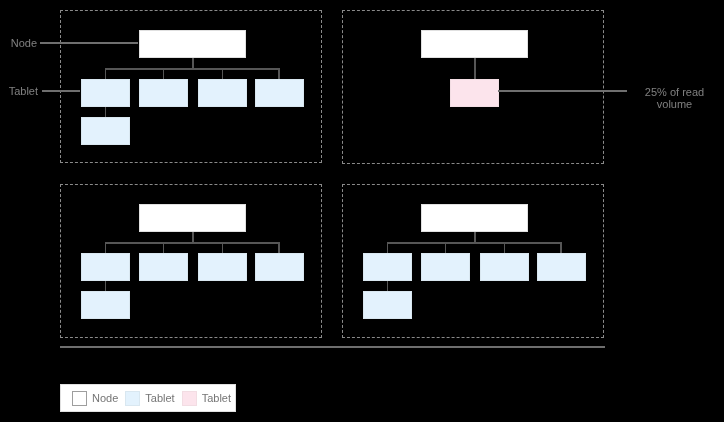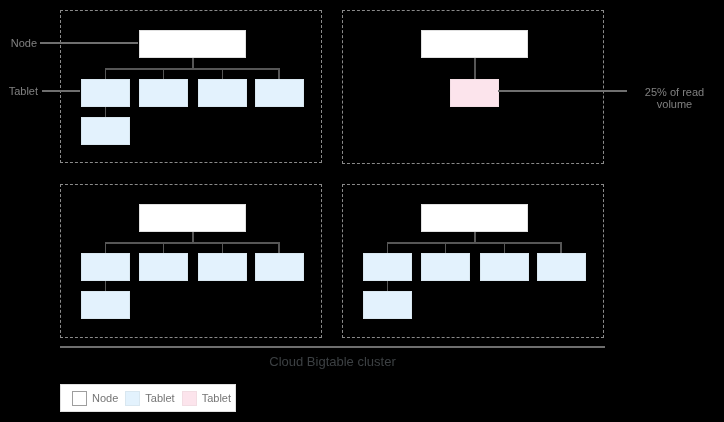--- a/index.html
+++ b/index.html
@@ -125,21 +125,20 @@
   <div class="callout lbl-node">Node</div>
   <div class="leader ld-node"></div>
 
   <div class="callout lbl-tablet">Tablet</div>
   <div class="leader ld-tablet"></div>
 
   <div class="leader ld-read"></div>
   <div class="callout lbl-read">25% of read volume</div>
 
   <div class="cluster-line"></div>
-  <div class="cluster-title">Cloud Bigtable cluster</div>
 
   <div class="legend">
       <div class="legend-item">
         <span class="legend-swatch" style="background: rgb(255, 255, 255); border-color: rgb(158, 158, 158);"></span>
         <span class="legend-label">Node</span>
       </div>
       <div class="legend-item">
         <span class="legend-swatch" style="background: rgb(227, 242, 253); border-color: rgb(217, 231, 240);"></span>
         <span class="legend-label">Tablet</span>
       </div>

